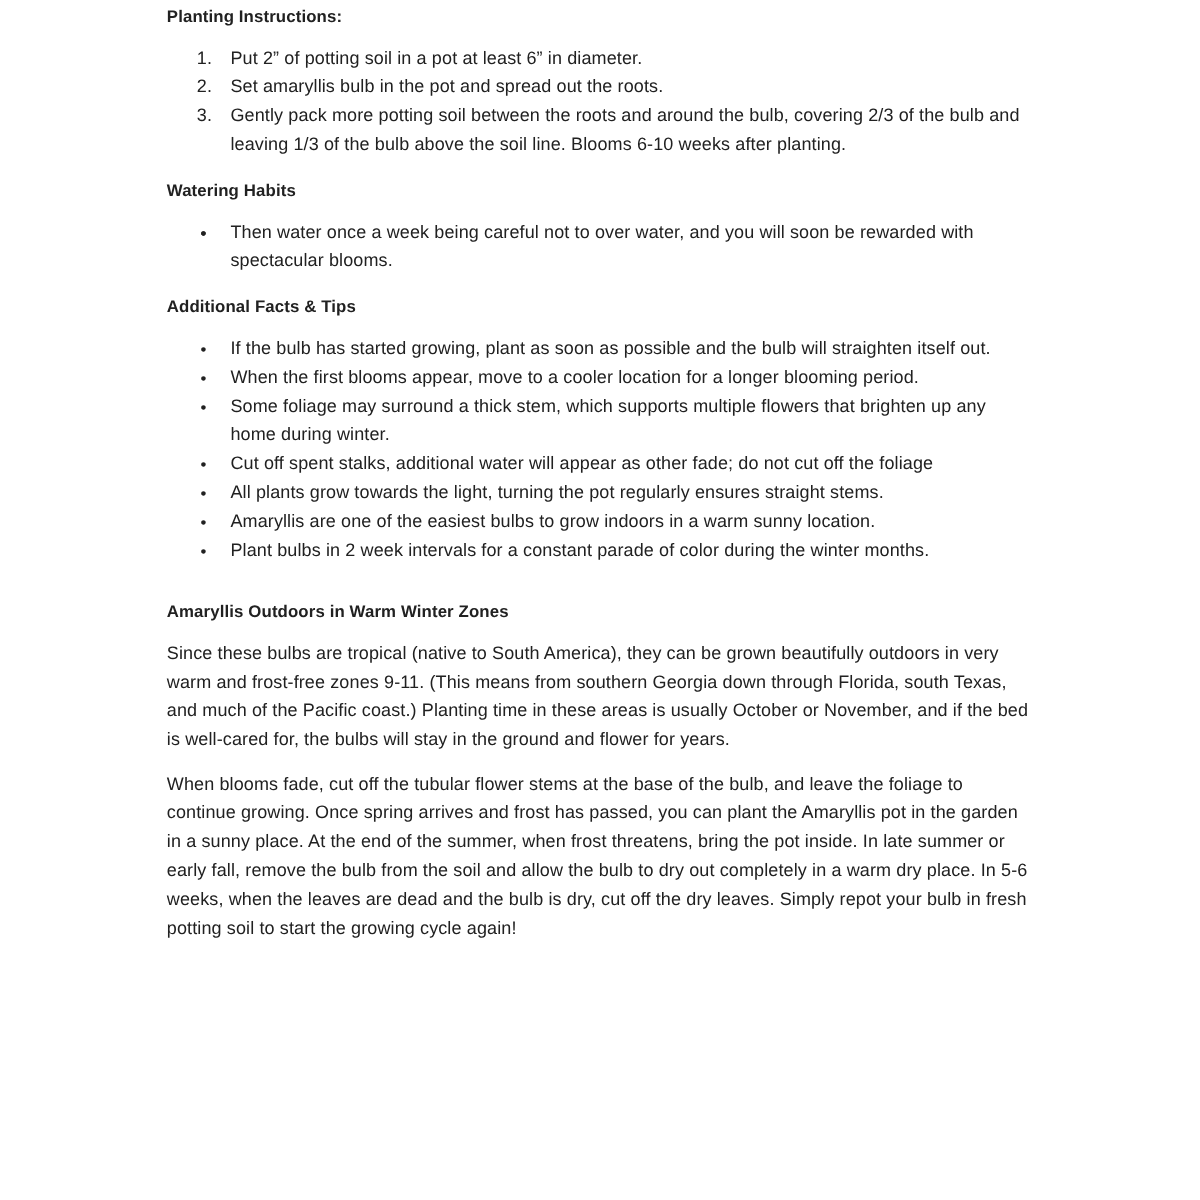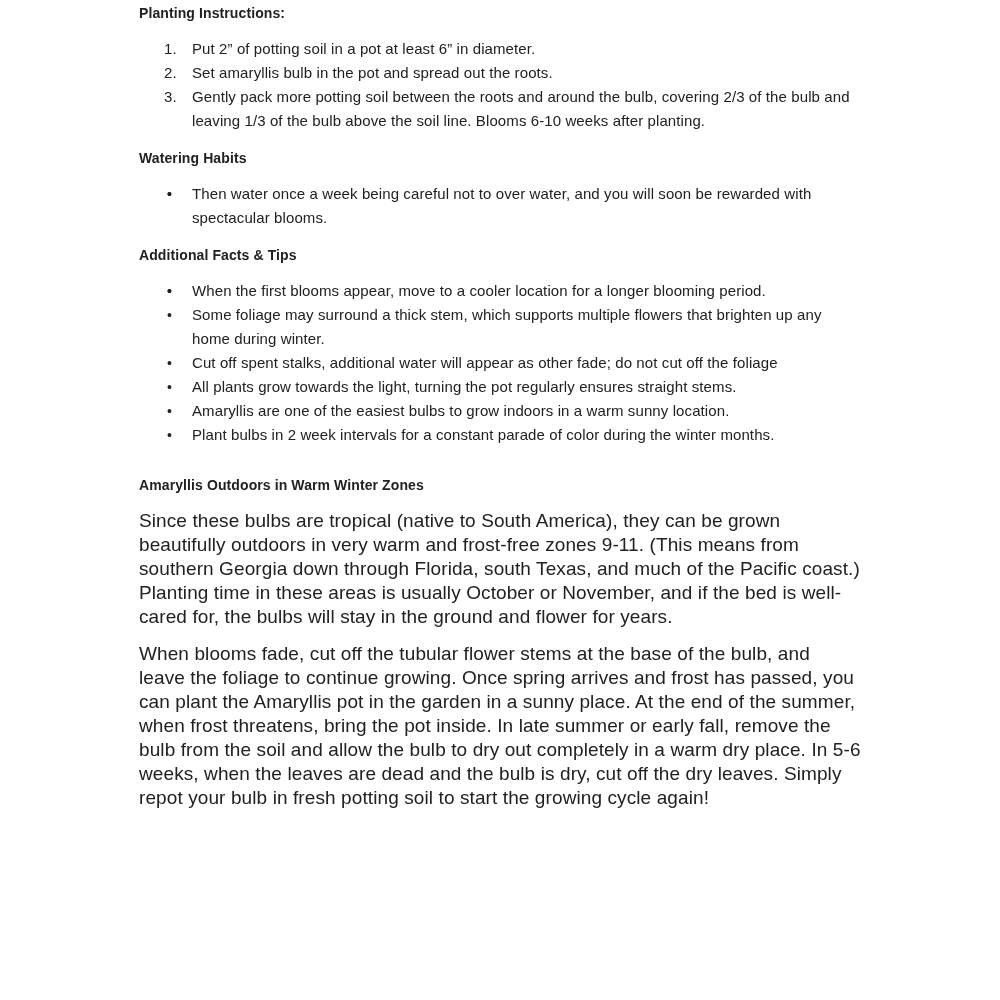--- a/index.html
+++ b/index.html
@@ -35,21 +35,21 @@
     position: absolute;
     left: 25px;
     top: 0;
     width: 24px;
   }
   .marker.bullet {
     left: 28px;
     font-size: 14px;
   }
   .para {
-    font-size: 19px;
+    font-size: 15px;
     line-height: 24px;
     margin-bottom: 13px;
     letter-spacing: 0.1px;
   }
   .extra-gap { margin-top: 26px; }
 </style>
 </head>
 <body>
 
 <div class="page">
@@ -78,20 +78,21 @@
     <div class="li">
       <span class="marker bullet">•</span>
       <span>Then water once a week being careful not to over water, and you will soon be rewarded with spectacular blooms.</span>
     </div>
   </div>
 
   <div class="heading">Additional Facts &amp; Tips</div>
   <div class="list">
     <div class="li">
       <span class="marker bullet">•</span>
+      <span>If the bulb has started growing, plant as soon as possible and the bulb will straighten itself out.</span>
     </div>
     <div class="li">
       <span class="marker bullet">•</span>
       <span>When the first blooms appear, move to a cooler location for a longer blooming period.</span>
     </div>
     <div class="li">
       <span class="marker bullet">•</span>
       <span>Some foliage may surround a thick stem, which supports multiple flowers that brighten up any home during winter.</span>
     </div>
     <div class="li">

